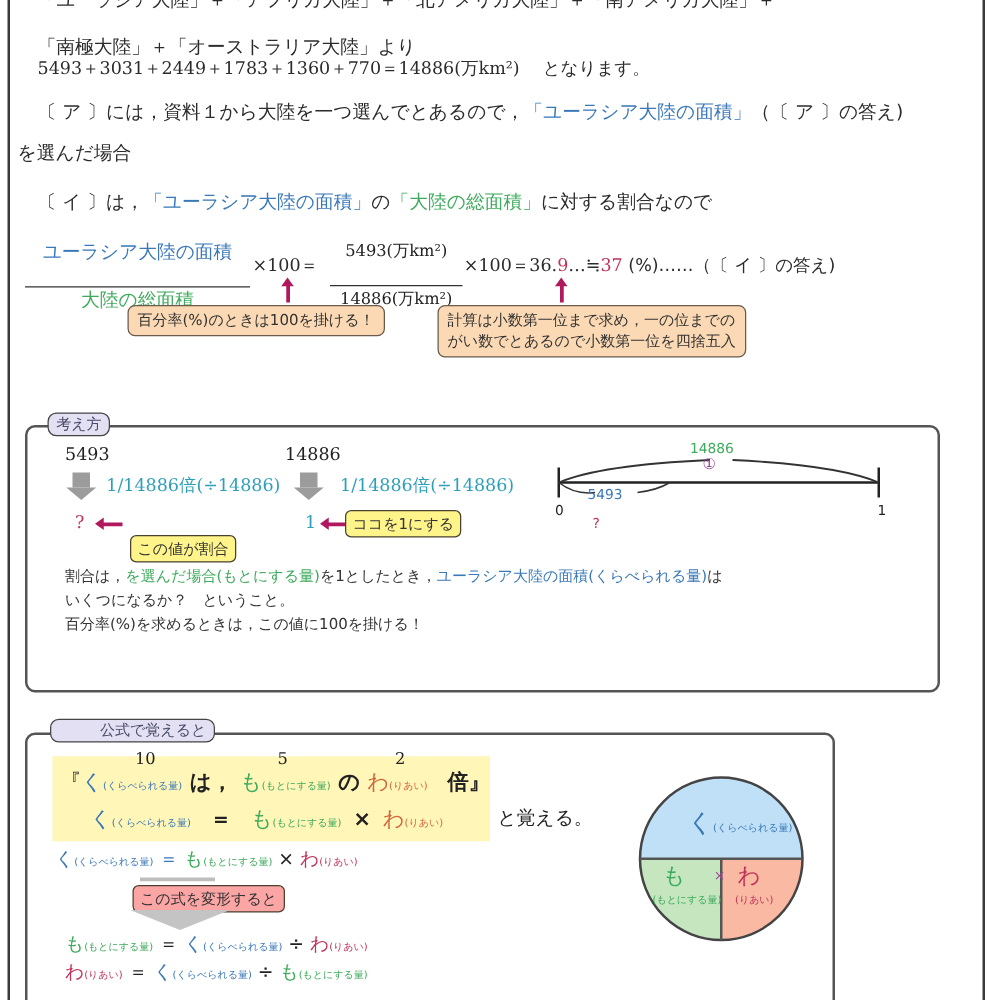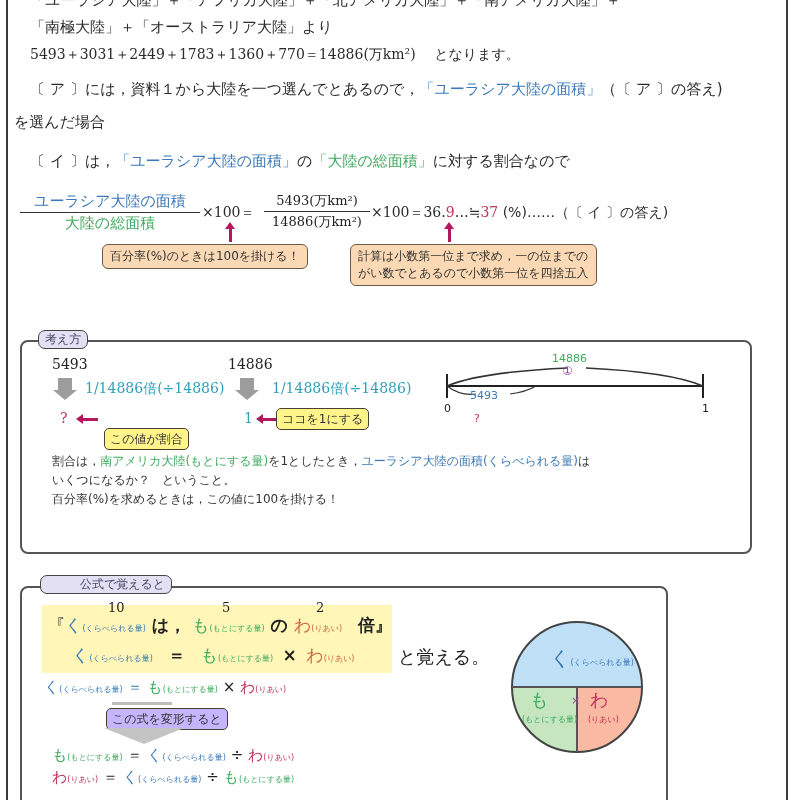--- a/index.html
+++ b/index.html
@@ -11,21 +11,21 @@
   .txt { font-size: 15px; color: #2b2b2b; }
   .serif { font-family: "DejaVu Serif", serif; }
   .blue { color: #3a78b8; }
   .green { color: #3daa5c; }
   .red { color: #c0335a; }
   .orange { color: #d2643c; }
   .teal { color: #2e9fb8; }
   .purple { color: #9a4a9a; }
   
   .frac { position: absolute; text-align: center; }
-  .frac .num { display: block; border-bottom: 1.5px solid #333; padding: 0 2px 1px; }
+  .frac .num { display: block; border-bottom: 1.5px solid #333; padding: 0 2px 18px; }
   .frac .den { display: block; padding-top: 1px; }
   
   .callout { position: absolute; background: #fbd9b4; border: 1.5px solid #6b5a4a;
              border-radius: 6px; font-size: 12px; color: #333; padding: 3px 7px; line-height: 17px; }
   .ycall { position: absolute; background: #fff48a; border: 1.5px solid #4a4030;
            border-radius: 5px; font-size: 12px; color: #333; padding: 2px 5px; line-height: 16px; }
   .arrow-up { position: absolute; width: 3px; background: #b0195e; }
   .arrow-up::before { content: ""; position: absolute; left: -4px; top: -6px;
            border-left: 5.5px solid transparent; border-right: 5.5px solid transparent;
            border-bottom: 7px solid #b0195e; }
@@ -43,21 +43,21 @@
            border-top: 10px solid #9c9c9c; }
   .small { font-size: 8px; }
   .yellow-band { position: absolute; background: #fff6b8; }
 </style>
 </head>
 <body>
 
 <div class="page"></div>
 
 <div class="abs txt" style="left:30px; top:-9px;">「ユーラシア大陸」＋「アフリカ大陸」＋「北アメリカ大陸」＋「南アメリカ大陸」＋</div>
-<div class="abs txt" style="left:30px; top:18px;">「南極大陸」＋「オーストラリア大陸」より</div>
+<div class="abs txt" style="left:30px; top:28px;">「南極大陸」＋「オーストラリア大陸」より</div>
 <div class="abs txt serif" style="left:30px; top:46px; font-size:14px;">
   <span>5493＋3031＋2449＋1783＋1360＋770＝14886(万km²)</span>
   <span style="margin-left:14px; font-family:'DejaVu Sans',sans-serif;margin-top:34px;">となります。</span>
 </div>
 <div class="abs txt" style="left:30px; top:80px;">
   <span>〔 ア 〕には，資料１から大陸を一つ選んでとあるので，</span><span class="blue">「ユーラシア大陸の面積」</span><span>（〔 ア 〕の答え)</span>
 </div>
 <div class="abs txt" style="left:14px; top:113px;">を選んだ場合</div>
 
 <div class="abs txt" style="left:30px; top:152px;">
@@ -113,21 +113,21 @@
   <path d="M70 44 Q 86 42 96 36" stroke="#333" fill="none" stroke-width="1.2"></path>
 </svg>
 <div class="abs green" style="left:552px; top:352px; font-size:11px;">14886</div>
 <div class="abs purple" style="left:562px; top:364px; font-size:12px;">①</div>
 <div class="abs blue" style="left:470px; top:389px; font-size:11px;">5493</div>
 <div class="abs" style="left:444px; top:402px; font-size:11px;">0</div>
 <div class="abs red" style="left:474px; top:412px; font-size:11px;">?</div>
 <div class="abs" style="left:702px; top:402px; font-size:11px;">1</div>
 
 <div class="abs" style="left:52px; top:452px; font-size:12px; line-height:19px; color:#333;">
-  <div><span>割合は，</span><span class="green">南アメリカ大陸(もとにする量)</span><span>を1としたとき，</span><span class="blue">ユーラシア大陸の面積(くらべられる量)</span><span>は</span></div>
+  <div><span>割合は，</span><span class="green">を選んだ場合(もとにする量)</span><span>を1としたとき，</span><span class="blue">ユーラシア大陸の面積(くらべられる量)</span><span>は</span></div>
   <div>いくつになるか？　ということ。</div>
   <div>百分率(%)を求めるときは，この値に100を掛ける！</div>
 </div>
 
 <div class="box" style="left:20px; top:586px; width:644px; height:230px;"></div>
 <div class="tag" style="left:40px; top:575px;padding-left:39px;">公式で覚えると</div>
 
 <div class="yellow-band" style="left:42px; top:605px; width:350px; height:68px;"></div>
 <div class="abs serif" style="left:108px; top:600px; font-size:13px;">10</div>
 <div class="abs serif" style="left:222px; top:600px; font-size:13px;">5</div>
@@ -142,32 +142,32 @@
   <span style="margin-left:10px;">倍』</span>
 </div>
 
 <div class="abs" style="left:72px; top:644px; font-size:17px;">
   <span class="blue">く</span><span class="blue small">(くらべられる量)</span>
   <b style="margin:0 10px;">＝</b>
   <span class="green">も</span><span class="green small">(もとにする量)</span>
   <b style="margin:0 4px;">×</b>
   <span class="orange">わ</span><span class="orange small">(りあい)</span>
 </div>
-<div class="abs" style="left:398px; top:645px; font-size:18px;">と覚える。</div>
+<div class="abs" style="left:398px; top:645px; font-size:15px;">と覚える。</div>
 
 <div class="abs" style="left:44px; top:678px; font-size:15px;">
   <span class="blue">く</span><span class="blue small">(くらべられる量)</span>
   <span class="blue">＝</span>
   <span class="green">も</span><span class="green small">(もとにする量)</span>
   <span>×</span>
   <span class="red">わ</span><span class="red small">(りあい)</span>
 </div>
 
 <div class="abs" style="left:112px; top:702px; width:60px; height:3px; background:#bdbdbd;"></div>
-<div class="ycall" style="left:106px; top:708px; background:#c4b5fd;">この式を変形すると</div>
+<div class="ycall" style="left:106px; top:708px; background:#fca5a5;">この式を変形すると</div>
 <div class="abs" style="left:104px; top:728px; width:0; height:0; border-left:40px solid transparent; border-right:40px solid transparent; border-top:16px solid #c4c4c4;"></div>
 
 <div class="abs" style="left:52px; top:746px; font-size:15px;">
   <span class="green">も</span><span class="green small">(もとにする量)</span>
   <span>＝</span>
   <span class="blue">く</span><span class="blue small">(くらべられる量)</span>
   <span>÷</span>
   <span class="red">わ</span><span class="red small">(りあい)</span>
 </div>
 <div class="abs" style="left:52px; top:768px; font-size:15px;">

